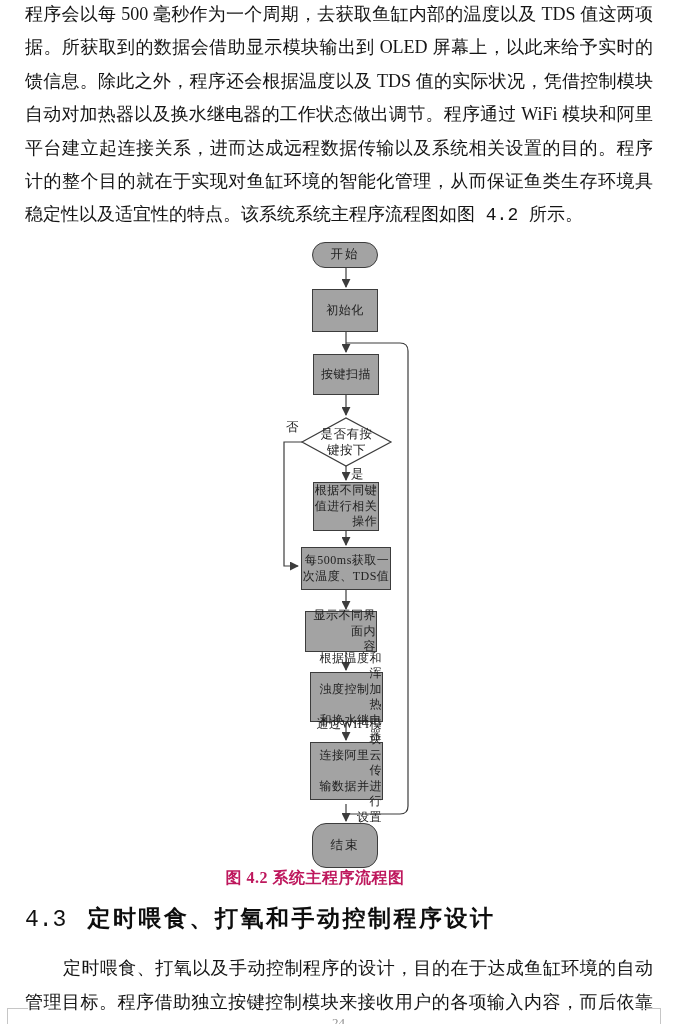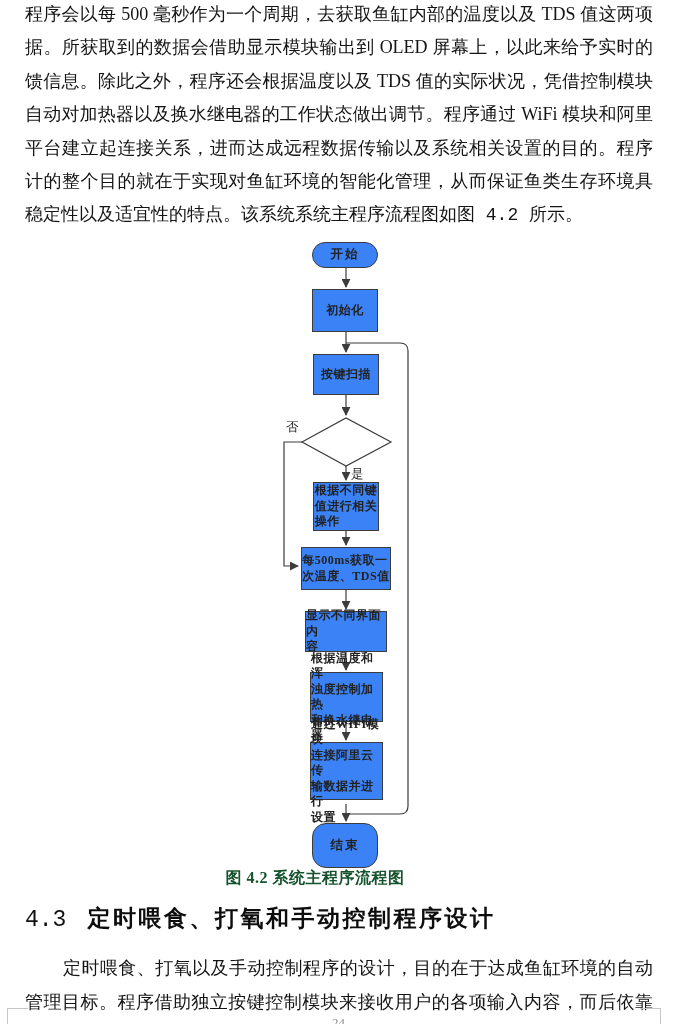--- a/index.html
+++ b/index.html
@@ -17,36 +17,35 @@
   }
   .para .jlast{text-align-last:left;font-family:Liberation Mono, monospace;}
   #para-top{top:-2px;}
   #para-bottom{top:951px;}
   #para-bottom .jline{height:34px;line-height:34px;}
   #para-bottom .indent{text-indent:38px;}
 
   
   #flow-svg{position:absolute;left:0;top:0;width:677px;height:1024px;pointer-events:none;}
   .node{
-    position:absolute;box-sizing:border-box;border:1.2px solid #3c3c3c;background:#3b82f6;
-    display:flex;align-items:center;justify-content:center;text-align:left;
+    position:absolute;box-sizing:border-box;border:1.2px solid #3c3c3c;background:#a3a3a3;
+    display:flex;align-items:center;justify-content:center;text-align:right;
     font-size:12px;line-height:15.5px;letter-spacing:0.5px;color:#222;
     white-space:pre-line;
-    font-weight:bold;
   }
   .oval{border-radius:14px;font-size:12.5px;letter-spacing:2px;}
   .flabel{position:absolute;font-size:12.5px;color:#222;letter-spacing:1px;}
   .dtext{
     position:absolute;text-align:center;font-size:12.5px;line-height:16px;color:#222;
     white-space:pre-line;letter-spacing:0.5px;
   }
 
   
   .caption{position:absolute;left:0;top:868px;width:630px;text-align:center;
-    font-weight:bold;font-size:16px;color:#14532d;letter-spacing:0.5px;}
+    font-weight:bold;font-size:16px;color:#be185d;letter-spacing:0.5px;}
   .heading{position:absolute;left:25px;top:903px;display:flex;align-items:baseline;}
   .heading .hnum{font-family:Liberation Mono, monospace;font-size:23px;color:#111;}
   .heading .htitle{font-family:"Liberation Sans","DejaVu Sans",sans-serif;font-weight:bold;
     font-size:23px;margin-left:21px;letter-spacing:2.5px;color:#0d0d0d;}
 
   
   .pagenum{position:absolute;left:0;top:1015px;width:677px;text-align:center;
     font-size:13px;color:#8f8f8f;}
   .mark{position:absolute;width:20px;height:16px;}
   .mark-left{left:7px;top:1008px;border-top:1px solid #c6c6c6;border-left:1px solid #c6c6c6;}
@@ -92,32 +91,34 @@
       <polygon points="302,442 346,418 391,442 346,466" fill="#ffffff"></polygon>
     </g>
   </svg>
 
   <div class="node oval" style="left:312px;top:242px;width:66px;height:26px;">开始</div>
 
   <div class="node" style="left:312px;top:289px;width:66px;height:43px;">初始化</div>
 
   <div class="node" style="left:313px;top:354px;width:66px;height:41px;">按键扫描</div>
 
+  <div class="dtext" style="left:302px;top:426px;width:89px;">是否有按
+键按下</div>
 
   <div class="flabel" style="left:286px;top:419px;">否</div>
   <div class="flabel" style="left:351px;top:466px;">是</div>
 
   <div class="node" style="left:313px;top:482px;width:66px;height:49px;">根据不同键
 值进行相关
 操作</div>
 
   <div class="node" style="left:301px;top:547px;width:90px;height:43px;">每500ms获取一
 次温度、TDS值</div>
 
-  <div class="node" style="left:305px;top:611px;width:82px;height:41px;">显示不同界面内
+  <div class="node" style="left:305px;top:611px;width:72px;height:41px;">显示不同界面内
 容</div>
 
   <div class="node" style="left:310px;top:672px;width:73px;height:50px;">根据温度和浑
 浊度控制加热
 和换水继电器</div>
 
   <div class="node" style="left:310px;top:742px;width:73px;height:58px;">通过WIFI模块
 连接阿里云传
 输数据并进行
 设置</div>

